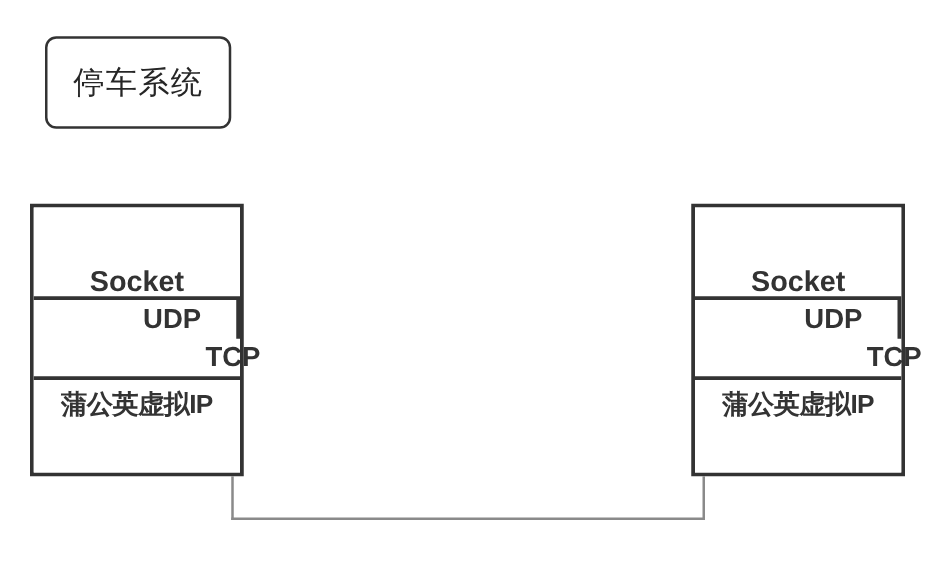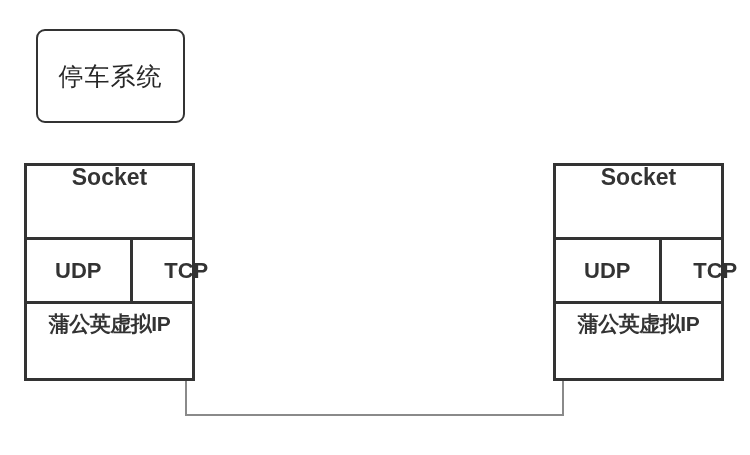--- a/index.html
+++ b/index.html
@@ -42,32 +42,33 @@
     position: absolute;
     box-sizing: border-box;
     border: 3px solid #333333;
     background: #ffffff;
     display: flex;
     flex-direction: column;
   }
   .stack-row {
     box-sizing: border-box;
     display: flex;
-    align-items: flex-start;
+    align-items: flex-end;
     justify-content: center;
     background: #ffffff;
   }
   .row-socket {
     height: 74px;
     border-bottom: 3px solid #333333;
   }
   .row-transport {
     height: 64px;
     border-bottom: 3px solid #333333;
     padding: 0;
+    flex-direction: column;
   }
   .row-vip {
     flex: 1 1 auto;
     align-items: flex-start;
     padding-top: 9px;
   }
   .cell {
     box-sizing: border-box;
     height: 100%;
     display: flex;
@@ -113,21 +114,21 @@
     line-height: 1;
     white-space: nowrap;
     text-align: center;
   }
 </style>
 </head>
 <body>
 
 <div id="canvas">
 
-  <div class="title-box" style="left:36px; top:29px; width:149px; height:94px;">
+  <div class="title-box" style="left:36px; top:29px; width:149px; height:74px;">
     <span class="title-label">停车系统</span>
   </div>
 
 
   <div class="stack" style="left:24px; top:163px; width:171px; height:218px;">
     <div class="stack-row row-socket">
       <span class="stack-text socket">Socket</span>
     </div>
     <div class="stack-row row-transport">
       <div class="cell cell-udp">

